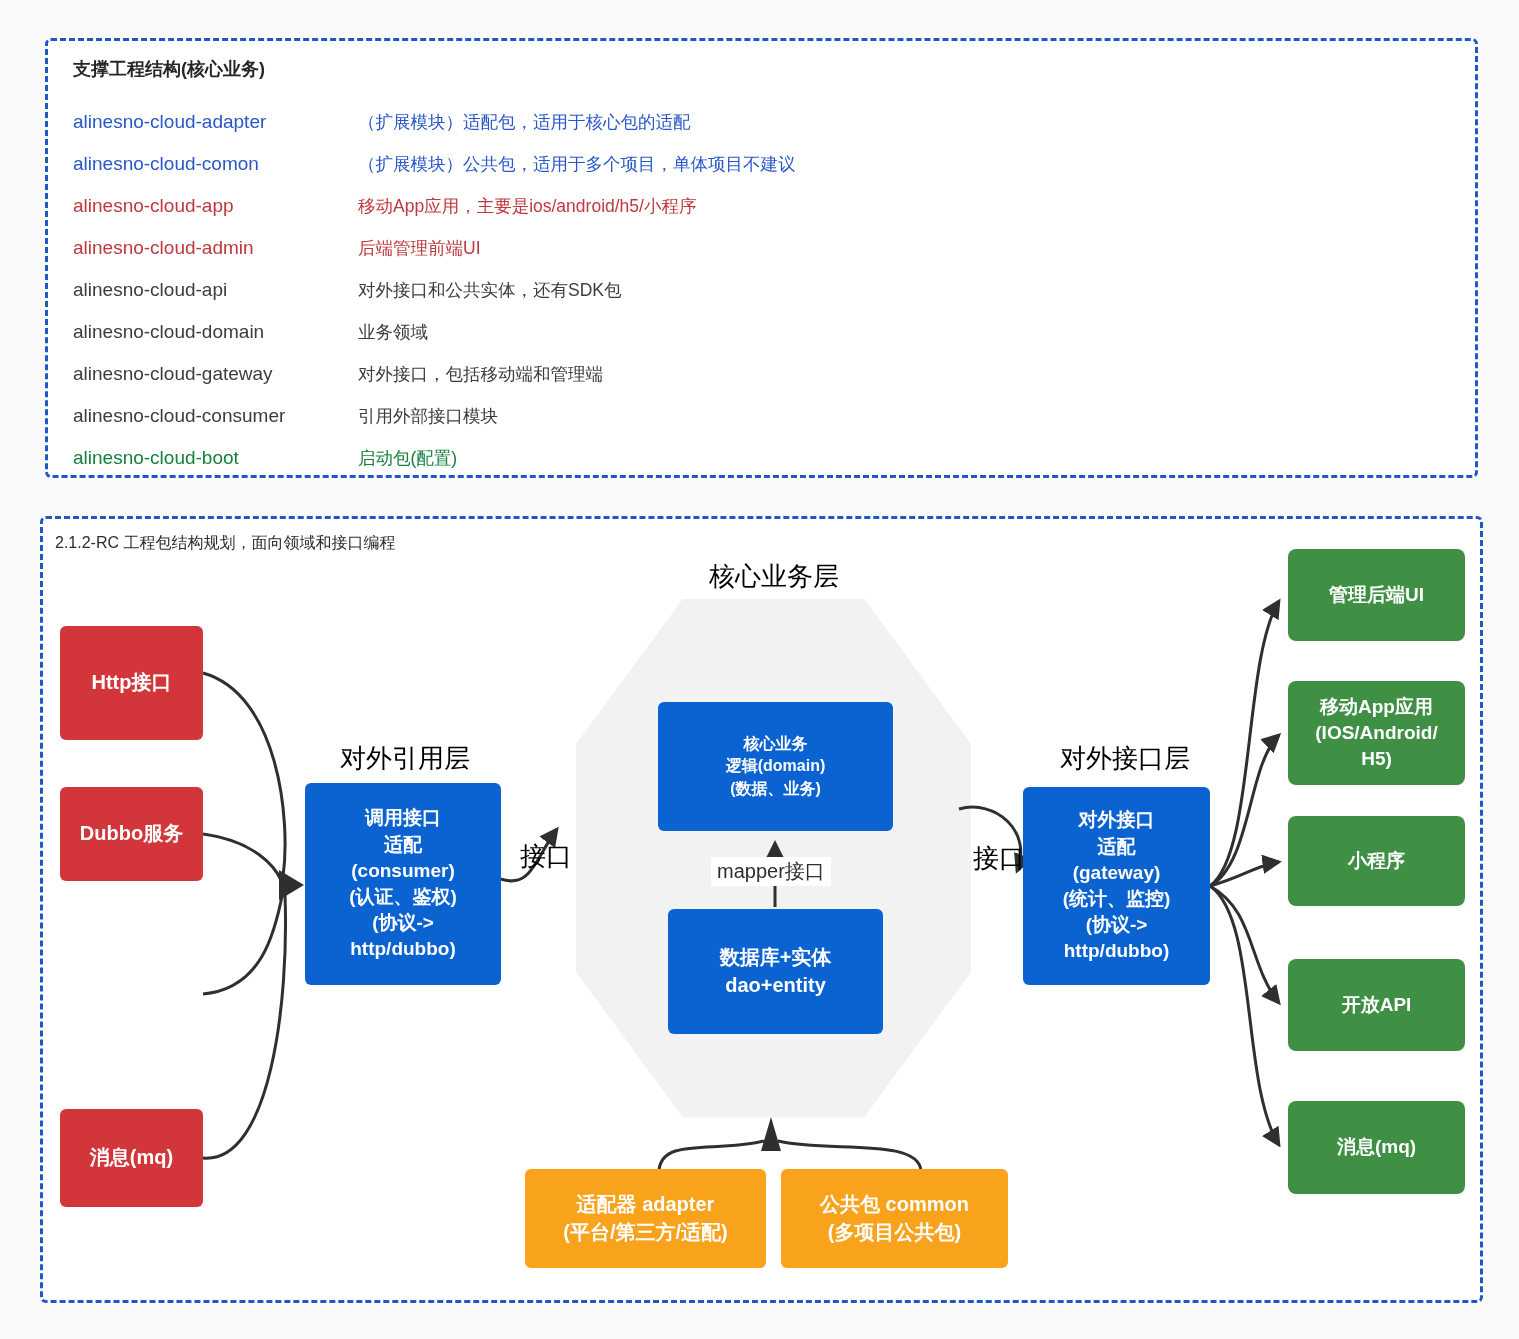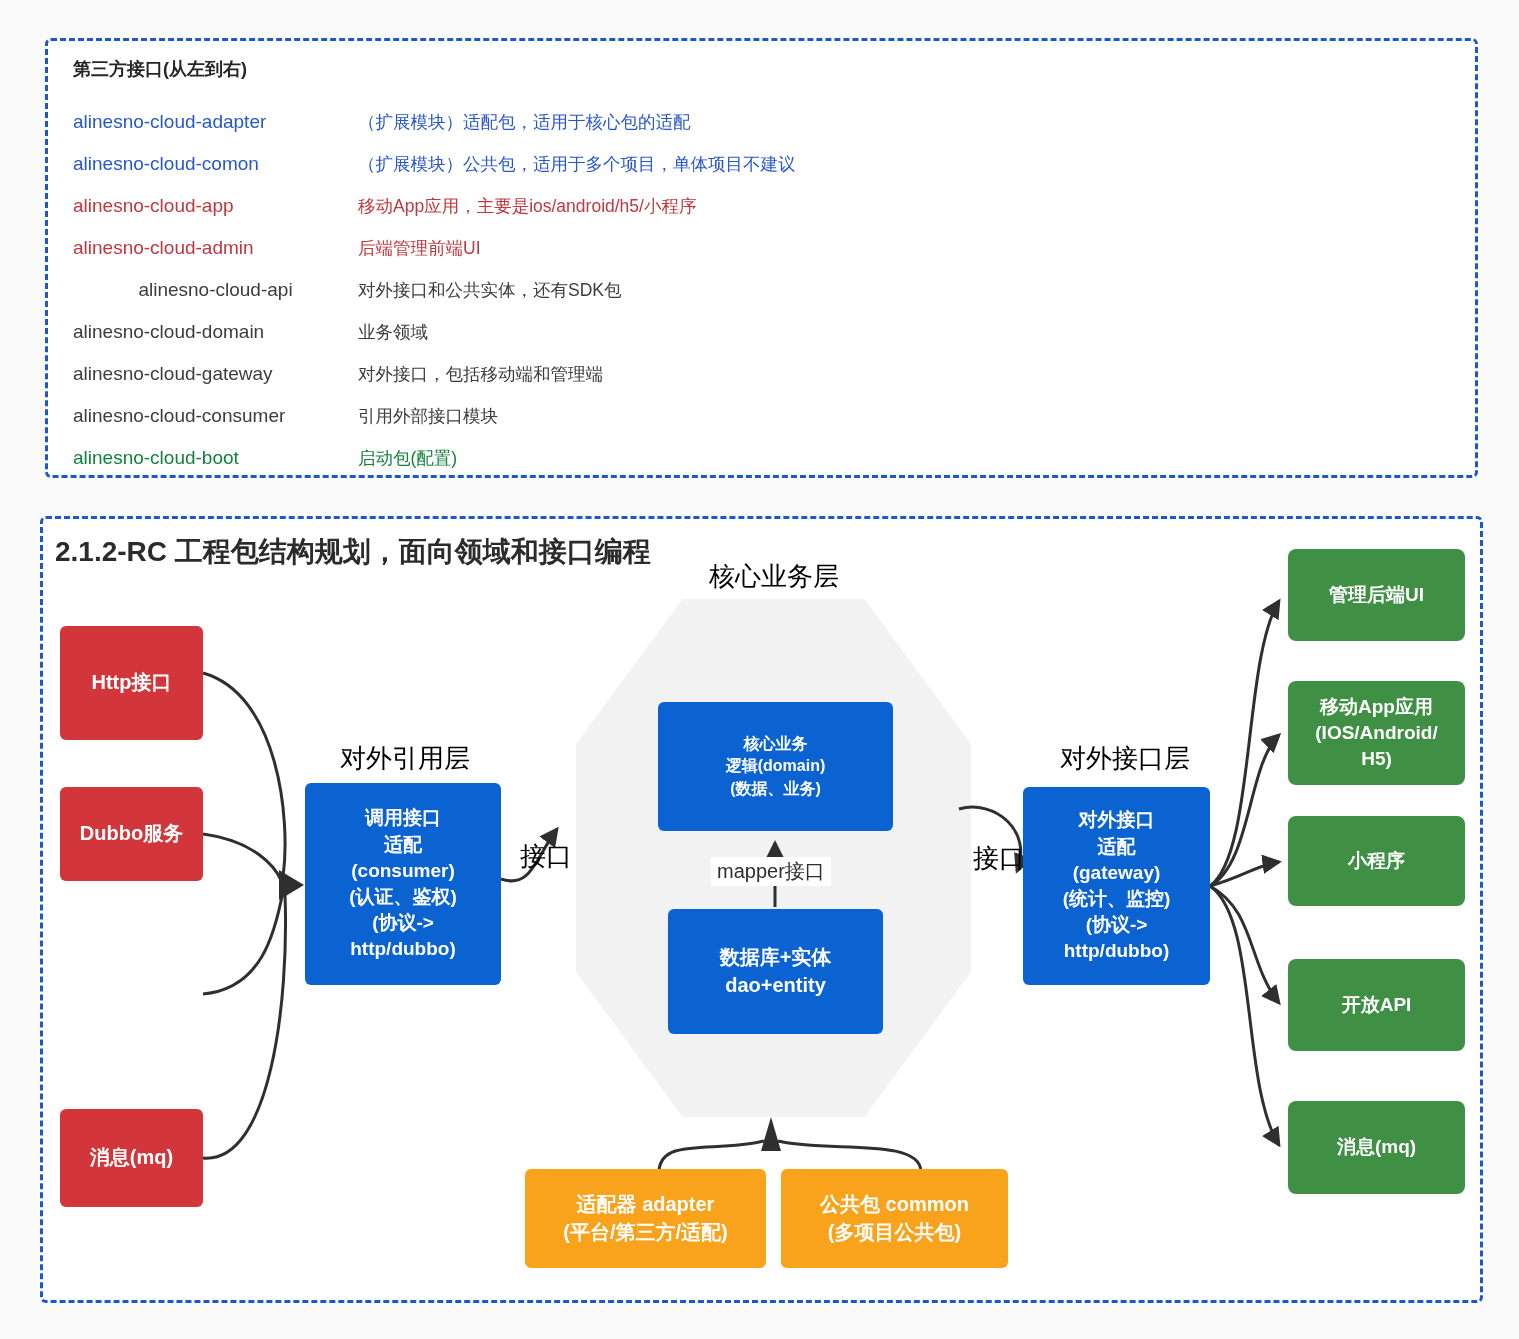--- a/index.html
+++ b/index.html
@@ -21,21 +21,21 @@
     position:absolute; left:25px; top:16px;
     font-size:18px; font-weight:bold; color:#262626;
   }
   #module-rows { position:absolute; left:25px; top:60px; right:20px; }
   .mod-row { display:flex; align-items:center; height:42px; }
   .mod-name { width:285px; font-size:19px; }
   .mod-desc { font-size:17.5px; }
 
   #diagram-title {
     position:absolute; left:12px; top:14px;
-    font-size:28px; font-weight:bold; color:#2b2b2b;
+    font-size:16px; font-weight:normal; color:#2b2b2b;
   }
   .layer-label, .edge-label {
     position:absolute; font-size:26px; color:#000000; white-space:nowrap;
   }
   #label-mapper {
     position:absolute; font-size:20px; color:#2e2e2e;
     background:#ffffff; padding:1px 6px; white-space:nowrap;
   }
   #octagon {
     position:absolute; left:533px; top:80px; width:395px; height:518px;
@@ -72,39 +72,39 @@
   #sup-1 { left:738px; top:650px; width:227px; height:99px; }
 
   #connectors { position:absolute; left:0; top:0; pointer-events:none; }
   .edge { fill:none; stroke:#2f2f2f; stroke-width:3; }
   .arrowhead { fill:#2f2f2f; stroke:none; }
 </style>
 </head>
 <body>
 
 <div id="panel-structure" class="panel">
-  <div class="panel-title">第三方接口(从左到右)</div>
+  <div class="panel-title">支撑工程结构(核心业务)</div>
   <div id="module-rows">
     <div class="mod-row" style="color: rgb(40, 87, 201);">
       <span class="mod-name">alinesno-cloud-adapter</span>
       <span class="mod-desc">（扩展模块）适配包，适用于核心包的适配</span>
     </div>
     <div class="mod-row" style="color: rgb(40, 87, 201);">
       <span class="mod-name">alinesno-cloud-comon</span>
       <span class="mod-desc">（扩展模块）公共包，适用于多个项目，单体项目不建议</span>
     </div>
     <div class="mod-row" style="color: rgb(191, 56, 61);">
       <span class="mod-name">alinesno-cloud-app</span>
       <span class="mod-desc">移动App应用，主要是ios/android/h5/小程序</span>
     </div>
     <div class="mod-row" style="color: rgb(191, 56, 61);">
       <span class="mod-name">alinesno-cloud-admin</span>
       <span class="mod-desc">后端管理前端UI</span>
     </div>
-    <div class="mod-row" style="color: rgb(60, 60, 60); text-align: center;">
+    <div class="mod-row" style="color: rgb(60, 60, 60);">
       <span class="mod-name">alinesno-cloud-api</span>
       <span class="mod-desc">对外接口和公共实体，还有SDK包</span>
     </div>
     <div class="mod-row" style="color: rgb(60, 60, 60);">
       <span class="mod-name">alinesno-cloud-domain</span>
       <span class="mod-desc">业务领域</span>
     </div>
     <div class="mod-row" style="color: rgb(60, 60, 60);">
       <span class="mod-name">alinesno-cloud-gateway</span>
       <span class="mod-desc">对外接口，包括移动端和管理端</span>

